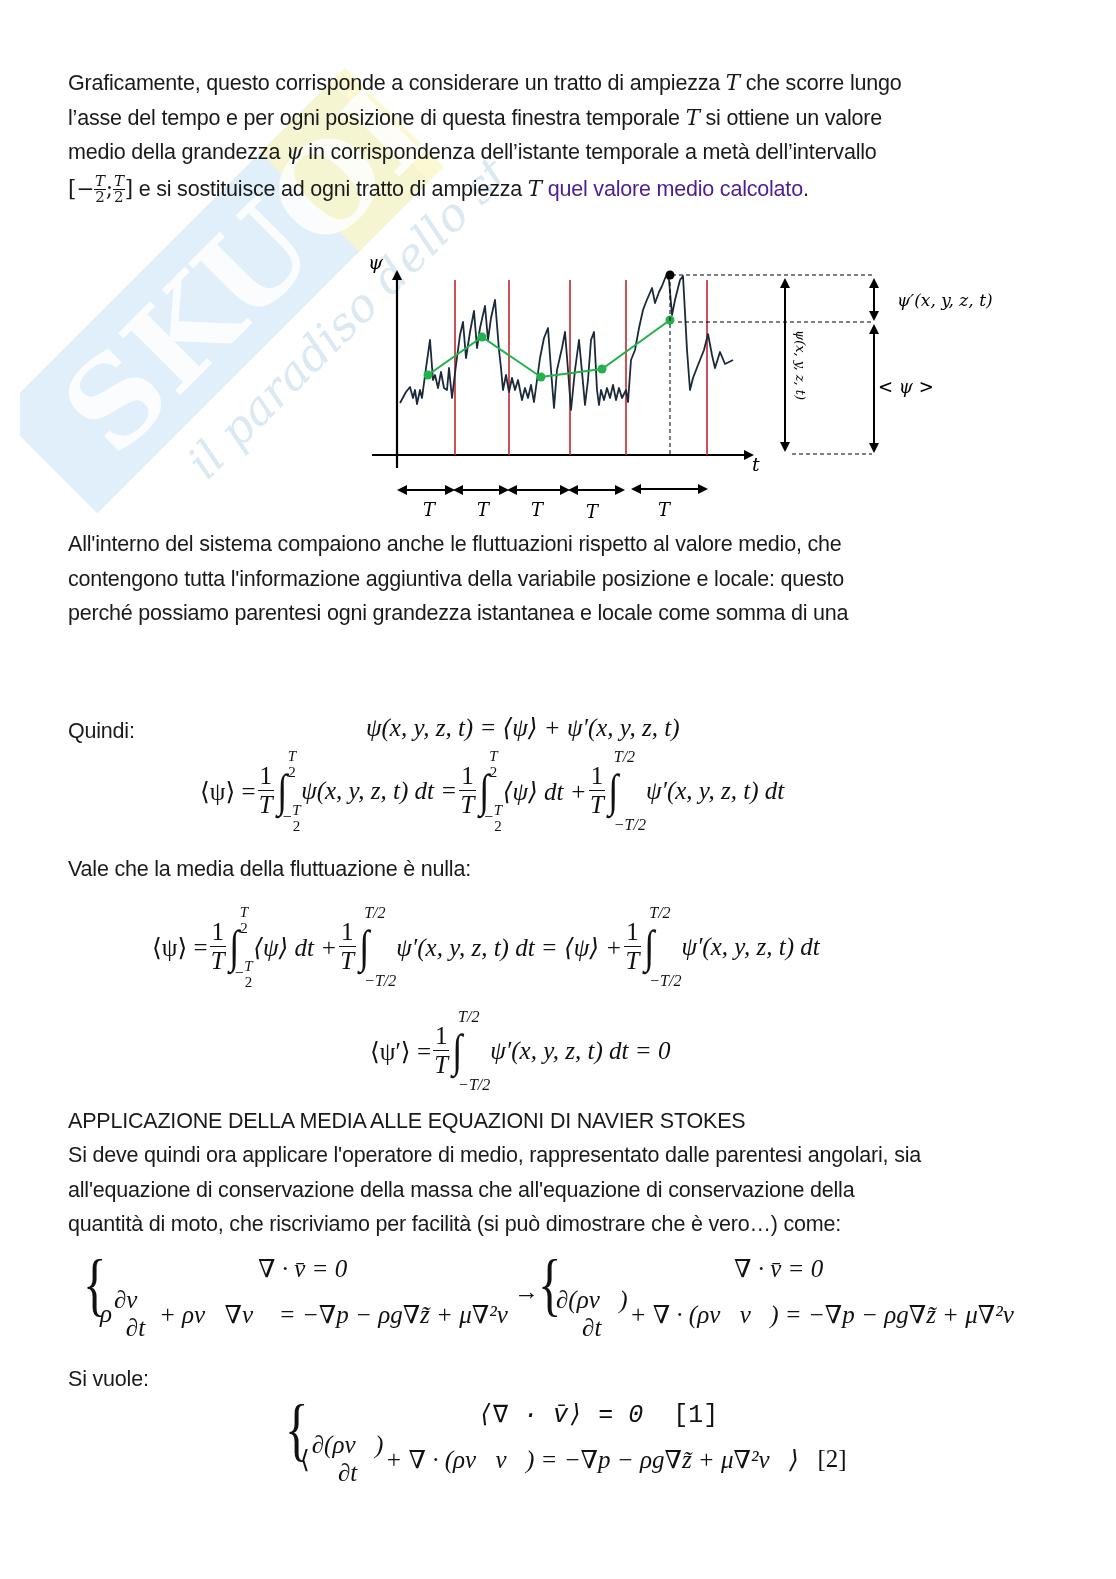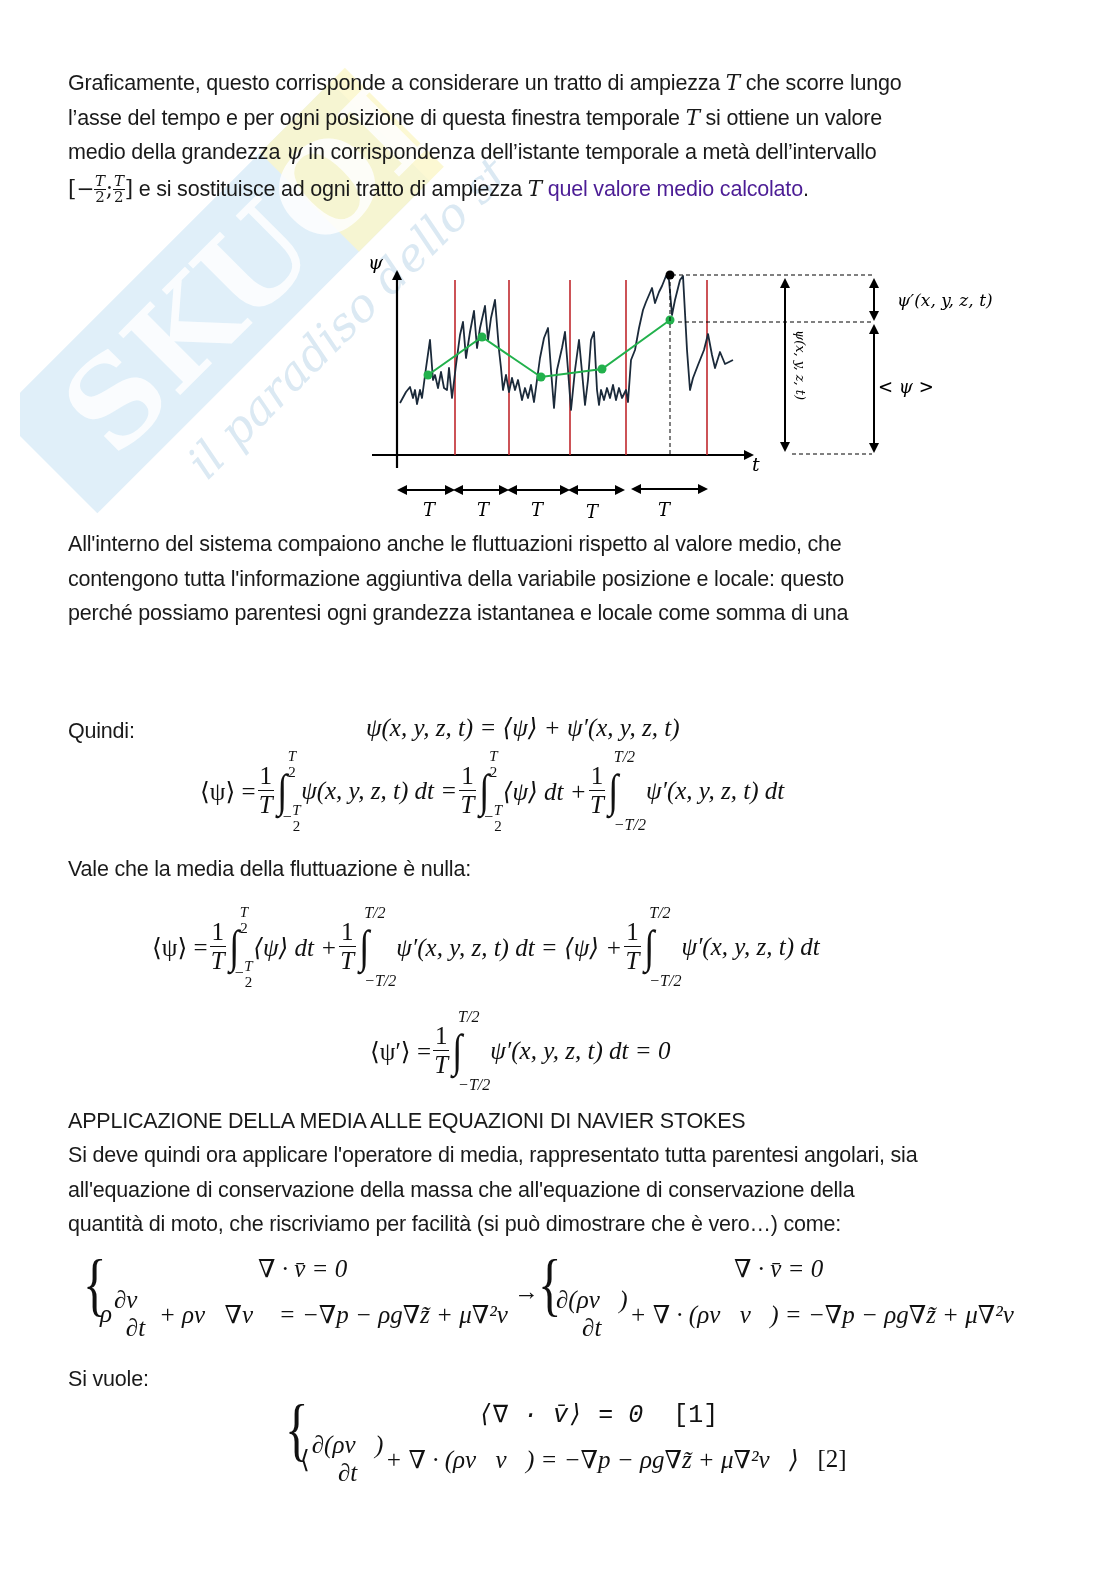--- a/index.html
+++ b/index.html
@@ -243,21 +243,21 @@
         <i>T/2</i>
         <i>−T/2</i>
       </span>
     </span>
   <i>ψ′(x, y, z, t) dt = 0</i>
 </div>
 
 <div class="para" style="top:1104px; font-weight:normal;"><span>APPLICAZIONE DELLA MEDIA ALLE EQUAZIONI DI NAVIER STOKES</span></div>
 
 <div class="para" style="top:1138px;">
-  <div>Si deve quindi ora applicare l'operatore di media, rappresentato tutta parentesi angolari, sia</div>
+  <div>Si deve quindi ora applicare l'operatore di medio, rappresentato dalle parentesi angolari, sia</div>
   <div>all'equazione di conservazione della massa che all'equazione di conservazione della</div>
   <div>quantità di moto, che riscriviamo per facilità (si può dimostrare che è vero…) come:</div>
 </div>
 
 <div class="eq" style="left:78px; top:1250px; width:960px; height:110px;">
   <span class="brace" style="position:absolute; left:0; top:0;">{</span>
   <i style="position:absolute; left:180px; top:4px;">∇ · v̄ = 0</i>
   <span style="position:absolute; left:22px; top:36px; display:flex; align-items:center;">
     <i>ρ</i>
     <span class="frac">

